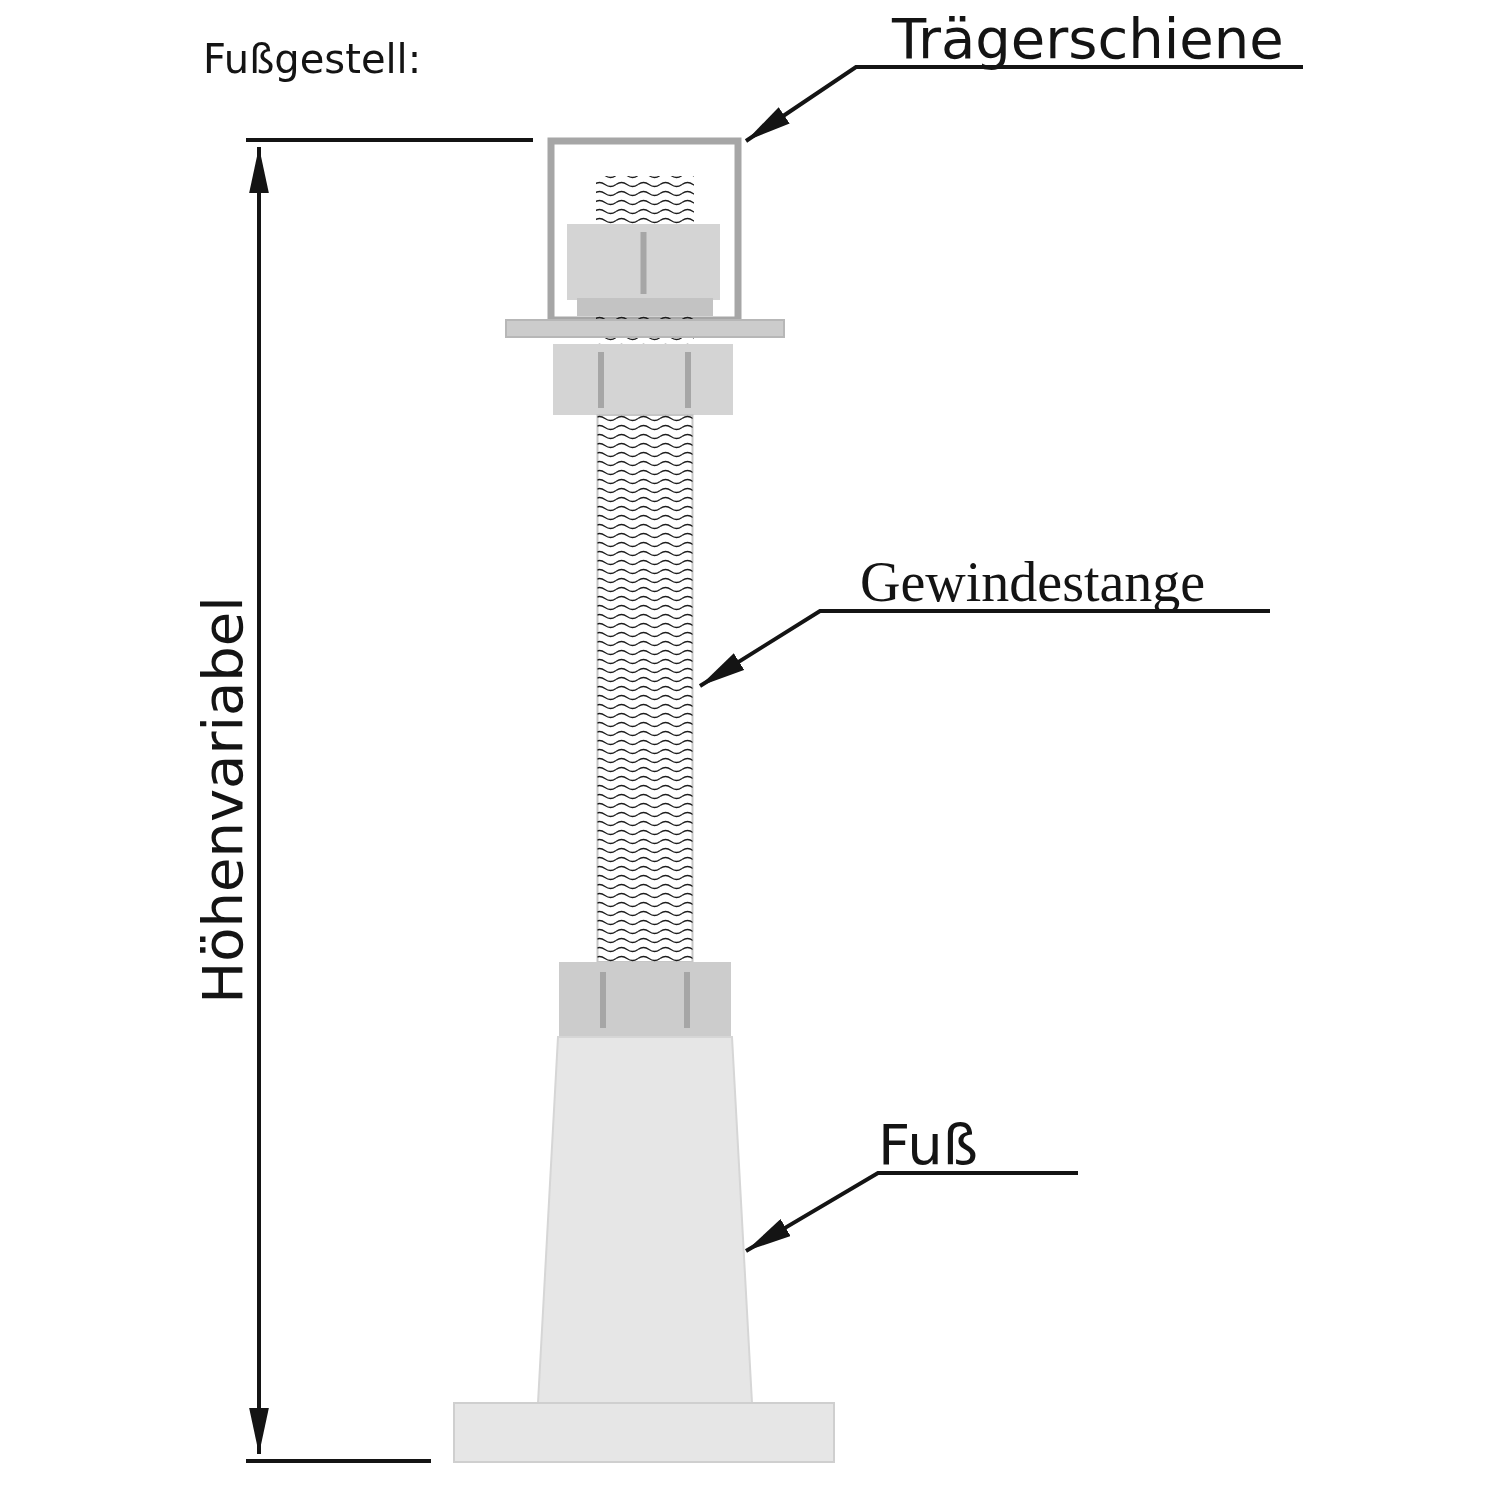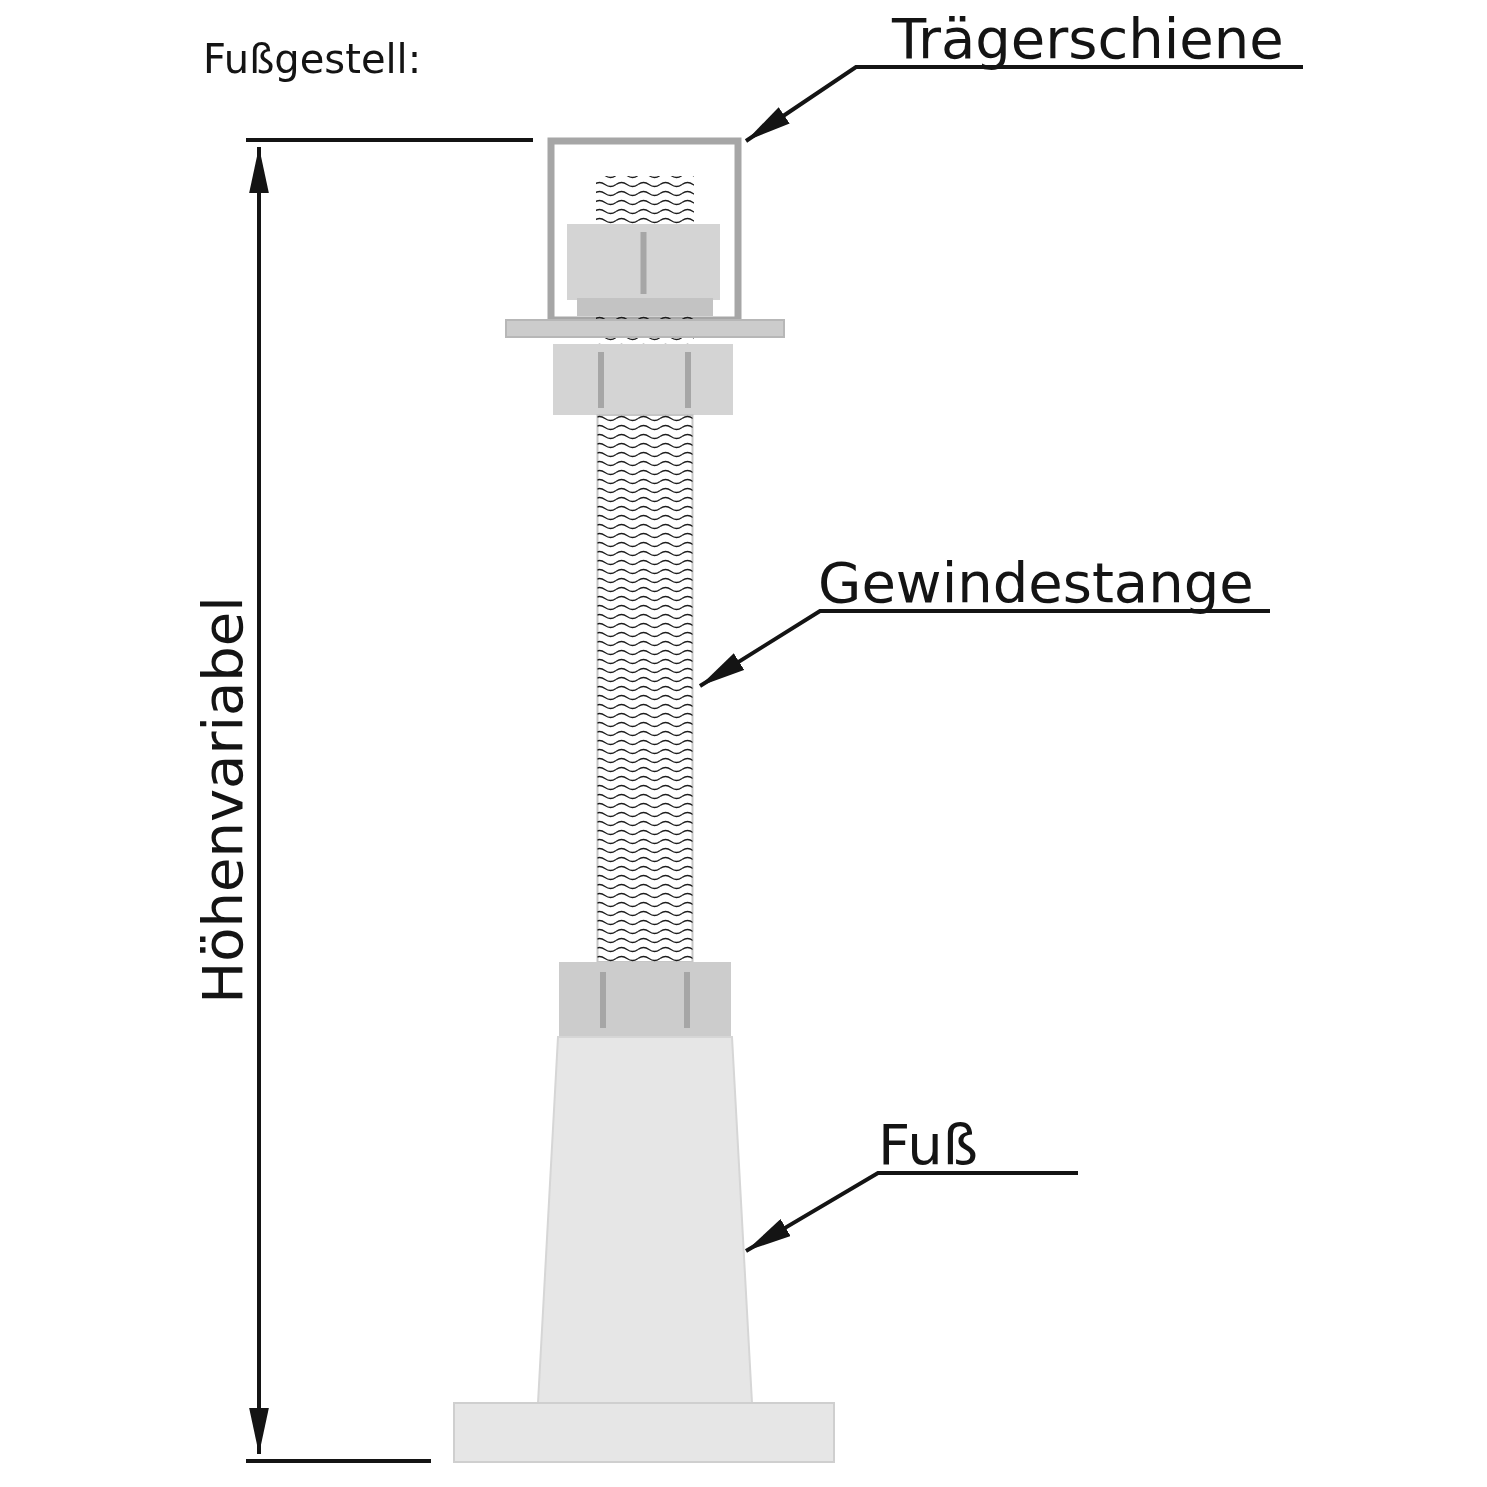--- a/index.html
+++ b/index.html
@@ -14,21 +14,21 @@
     color: var(--line-color, #141414);
   }
   .title {
     position: absolute; left: 183px; top: 36px;
     font-size: 40px; font-weight: 400; white-space: nowrap; margin-left: 20px;
   }
   .label {
     position: absolute; font-size: 56px; white-space: nowrap;
   }
   #label-traegerschiene { left: 892px; top: 6px; }
-  #label-gewindestange  { left: 818px; top: 550px; }
+  #label-gewindestange  { left: 860px; top: 550px; font-family: Liberation Serif, serif; }
   #label-fuss           { left: 878px; top: 1112px; }
   #label-hoehe {
     position: absolute; left: 222px; top: 800px;
     font-size: 56px; white-space: nowrap;
     transform: translate(-50%, -50%) rotate(-90deg);
   }
   svg { position: absolute; left: 0; top: 0; display: block; }
 
   .part-mid   { fill: var(--part-fill-mid,  #d4d4d4); }
   .part-mid2  { fill: var(--plate-fill,     #cbcbcb); }

